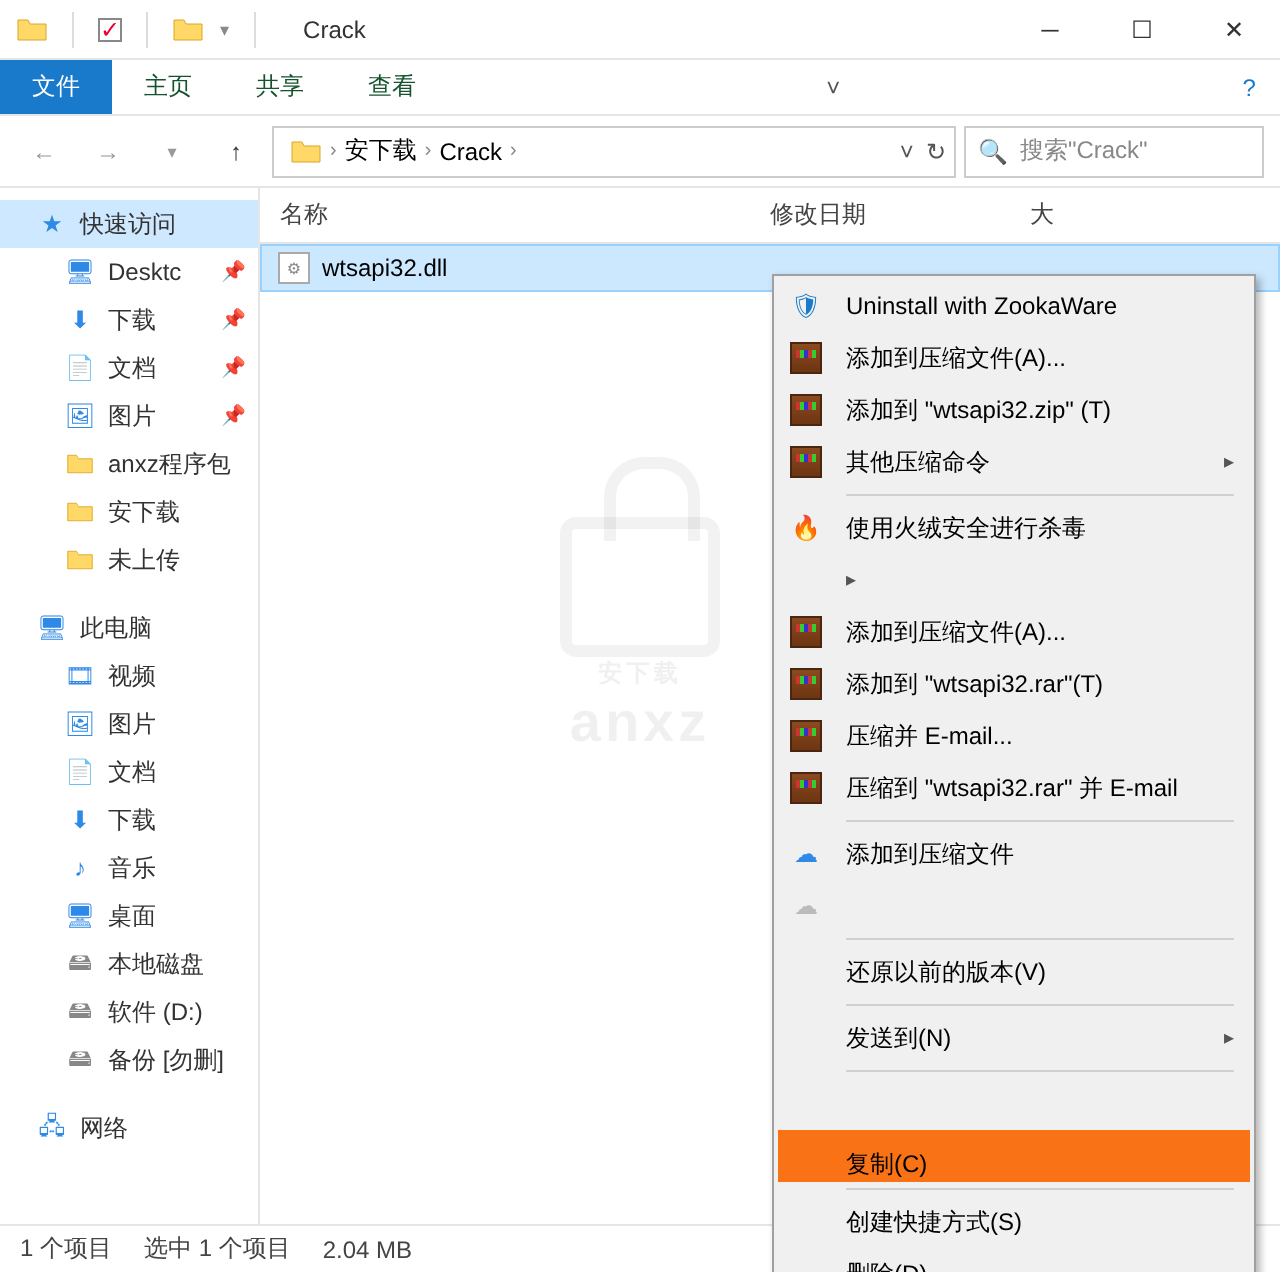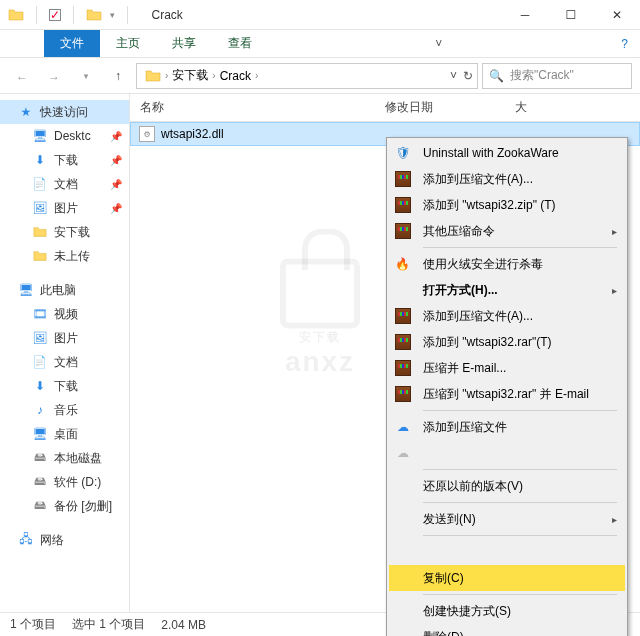--- a/index.html
+++ b/index.html
@@ -6,21 +6,21 @@
 body { background: #fff; width: 640px; height: 636px; overflow: hidden; position: relative; }
 
 .titlebar { height: 30px; background: #fff; display: flex; align-items: center; border-bottom: 1px solid #e5e5e5; }
 .titlebar .qat { display: flex; align-items: center; padding-left: 8px; gap: 8px; }
 .titlebar .qat-icon { width: 16px; height: 16px; display: flex; align-items: center; justify-content: center; }
 .titlebar .divider { height: 18px; width: 1px; background: #ddd; margin: 0 4px; }
 .titlebar .title { margin-left: 12px; color: #333; }
 .winbtns { margin-left: auto; display: flex; }
 .winbtn { width: 46px; height: 30px; display: flex; align-items: center; justify-content: center; color: #333; }
 
-.ribbon-tabs { height: 28px; display: flex; align-items: stretch; border-bottom: 1px solid #e5e5e5; padding-left: 44px; }
+.ribbon-tabs { height: 28px; display: flex; align-items: stretch; border-bottom: 1px solid #e5e5e5; }
 .ribbon-tab { padding: 0 16px; display: flex; align-items: center; color: #14532d; }
 .ribbon-tab.file { background: #1979ca; color: #fff; }
 .ribbon-expand { margin-left: auto; padding: 0 12px; display: flex; align-items: center; }
 
 .navbar { height: 36px; display: flex; align-items: center; padding: 4px 8px; gap: 4px; border-bottom: 1px solid #e5e5e5; }
 .nav-arrow { width: 28px; height: 28px; display: flex; align-items: center; justify-content: center; color: #999; }
 .nav-arrow.enabled { color: #333; }
 .addressbar { flex: 1; height: 26px; border: 1px solid #ccc; display: flex; align-items: center; padding: 0 4px; }
 .addressbar .crumb { padding: 0 4px; display: flex; align-items: center; gap: 4px; }
 .addressbar .sep { color: #888; font-size: 10px; }
@@ -40,21 +40,21 @@
 .columns { height: 28px; display: flex; align-items: center; border-bottom: 1px solid #e5e5e5; color: #444; }
 .col { padding: 0 10px; }
 .col.name { width: 245px; }
 .col.date { width: 130px; }
 .col.type { flex: 1; }
 .file-row { height: 24px; display: flex; align-items: center; padding-left: 8px; gap: 6px; background: #cce8ff; border: 1px solid #99d1ff; }
 .file-icon { width: 16px; height: 16px; border: 1px solid #aaa; background: #fff; display: flex; align-items: center; justify-content: center; font-size: 8px; color: #888; }
 
 .context-menu { position: absolute; left: 386px; top: 137px; width: 242px; background: #f0f0f0; border: 1px solid #a0a0a0; box-shadow: 2px 2px 4px rgba(0,0,0,0.3); padding: 2px; z-index: 100; }
 .menu-item { height: 26px; display: flex; align-items: center; padding: 0 8px 0 4px; gap: 10px; color: #000; }
-.menu-item.hover { background: #fde047; }
+.menu-item.hover { background: #f97316; align-items: flex-end; }
 .menu-item.disabled { color: #9a9a9a; }
 .menu-icon { width: 20px; height: 20px; display: flex; align-items: center; justify-content: center; }
 .menu-sep { height: 1px; background: #d0d0d0; margin: 3px 8px 3px 34px; }
 .menu-text { flex: 1; white-space: nowrap; }
 .menu-text.bold { font-weight: bold; }
 .submenu-arrow { font-size: 10px; color: #555; }
 
 .statusbar { position: absolute; bottom: 0; left: 0; right: 0; height: 24px; border-top: 1px solid #e5e5e5; display: flex; align-items: center; padding: 0 10px; gap: 16px; color: #444; background: #fff; }
 
 .folder-svg { fill: #ffd867; stroke: #d9a823; stroke-width: 0.5; }
@@ -155,20 +155,28 @@
         <span class="tree-icon" style="color:#2e8ae6;">🖼</span>
         <span>图片</span>
         <span class="pin">📌</span>
       </div>
     <div class="tree-item l2">
         <span class="tree-icon">
           <svg width="14" height="14" viewBox="0 0 16 16">
             <path class="folder-svg" d="M1 3h5l1 2h8v8H1z"></path>
           </svg>
         </span>
+        <span>anxz程序包</span>
+      </div>
+    <div class="tree-item l2">
+        <span class="tree-icon">
+          <svg width="14" height="14" viewBox="0 0 16 16">
+            <path class="folder-svg" d="M1 3h5l1 2h8v8H1z"></path>
+          </svg>
+        </span>
         <span>安下载</span>
       </div>
     <div class="tree-item l2">
         <span class="tree-icon">
           <svg width="14" height="14" viewBox="0 0 16 16">
             <path class="folder-svg" d="M1 3h5l1 2h8v8H1z"></path>
           </svg>
         </span>
         <span>未上传</span>
       </div>
@@ -263,21 +271,20 @@
       <span class="menu-text">其他压缩命令</span>
       <span class="submenu-arrow">▸</span>
     </div>
   <div class="menu-sep"></div>
   <div class="menu-item">
       <span class="menu-icon" style="color:#ff8a00;">🔥</span>
       <span class="menu-text">使用火绒安全进行杀毒</span>
     </div>
   <div class="menu-item">
       <span class="menu-icon"></span>
-      <span class="menu-text bold">打开方式(H)...</span>
       <span class="submenu-arrow">▸</span>
     </div>
   <div class="menu-item">
       <span class="menu-icon">
         <span class="rar-box"></span>
       </span>
       <span class="menu-text">添加到压缩文件(A)...</span>
     </div>
   <div class="menu-item">
       <span class="menu-icon">

